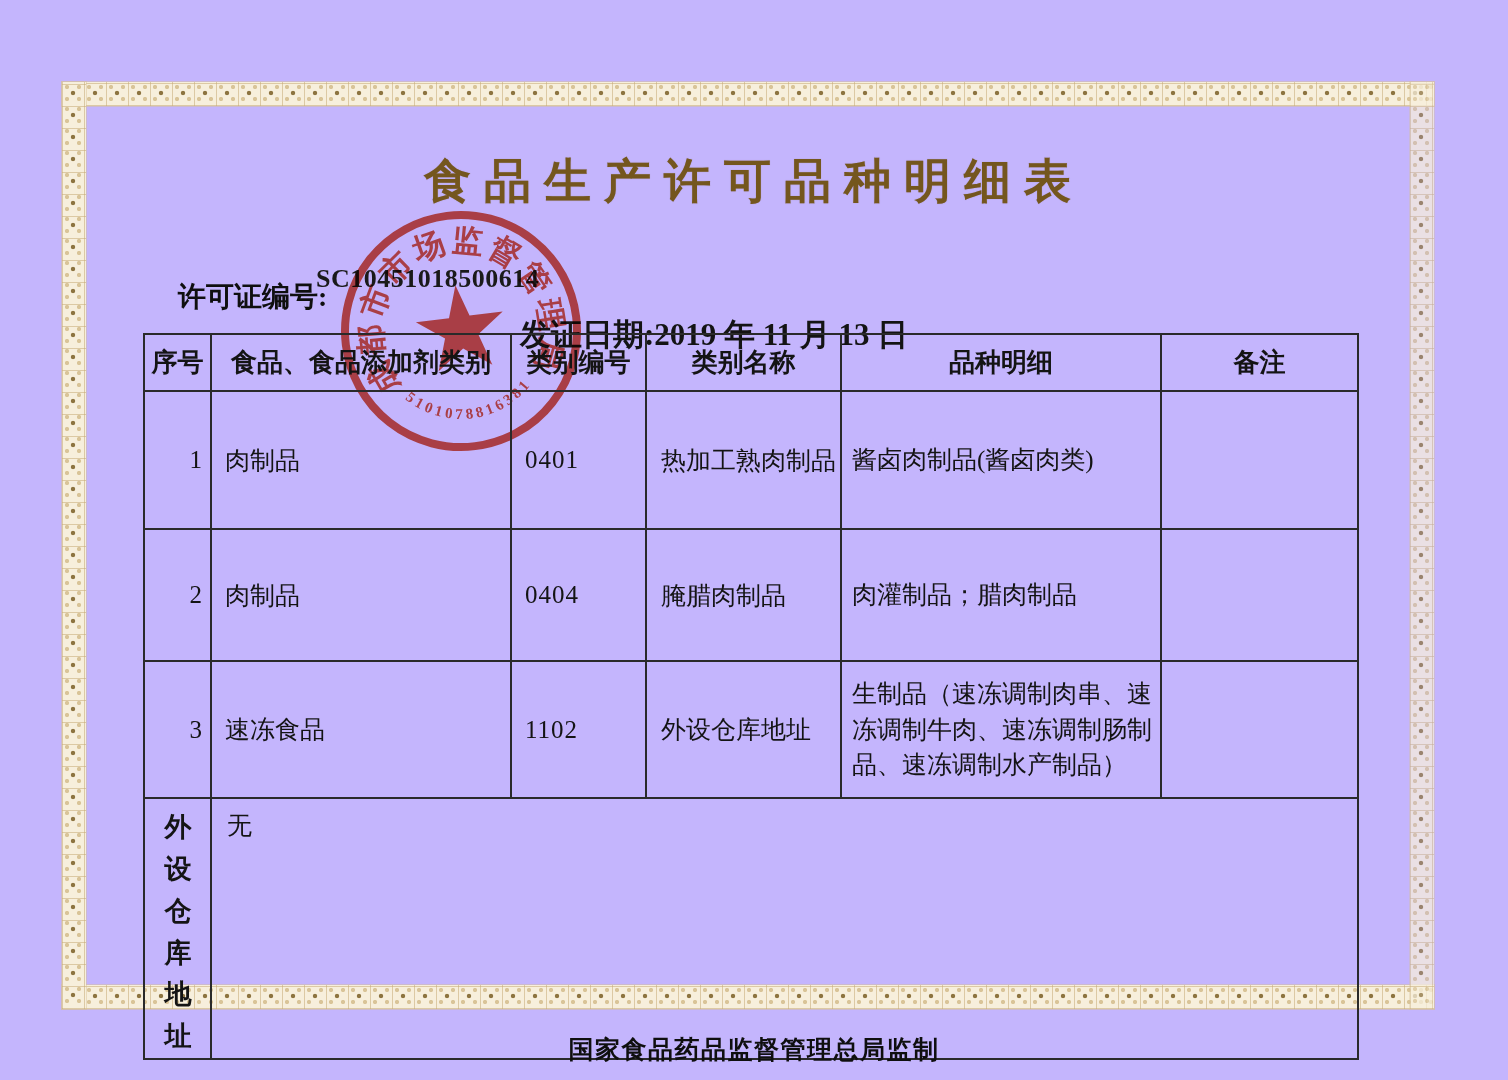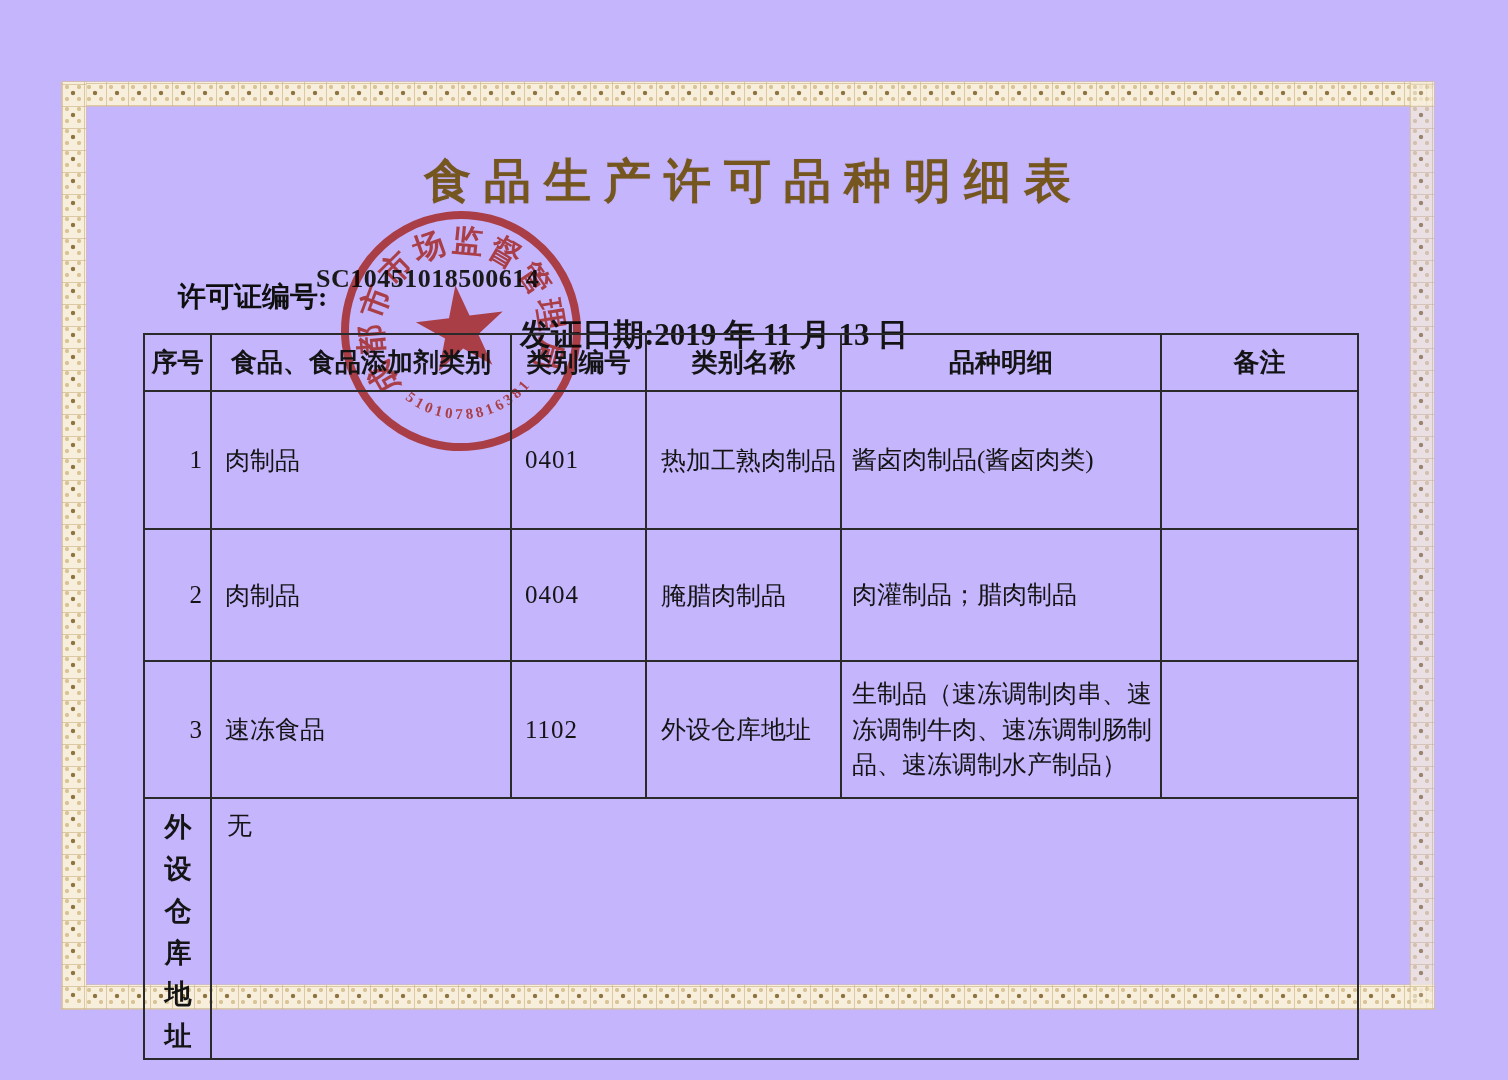--- a/index.html
+++ b/index.html
@@ -169,14 +169,15 @@
         <td class="detail">生制品（速冻调制肉串、速冻调制牛肉、速冻调制肠制品、速冻调制水产制品）</td>
         <td class="remark"></td>
       </tr>
       <tr class="rw">
         <td class="wh-label">外设仓库地址</td>
         <td class="wh-value" colspan="5">无</td>
       </tr>
     </tbody>
   </table>
 
+  <div class="footer">国家食品药品监督管理总局监制</div>
 
 </div>
 
 </body></html>

